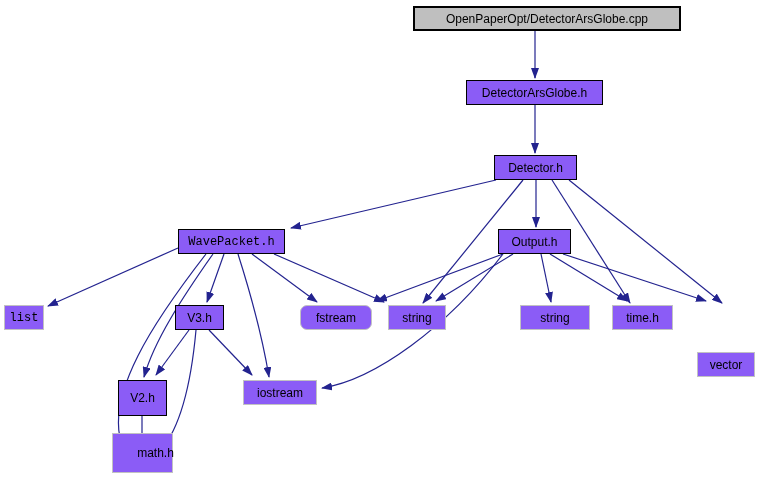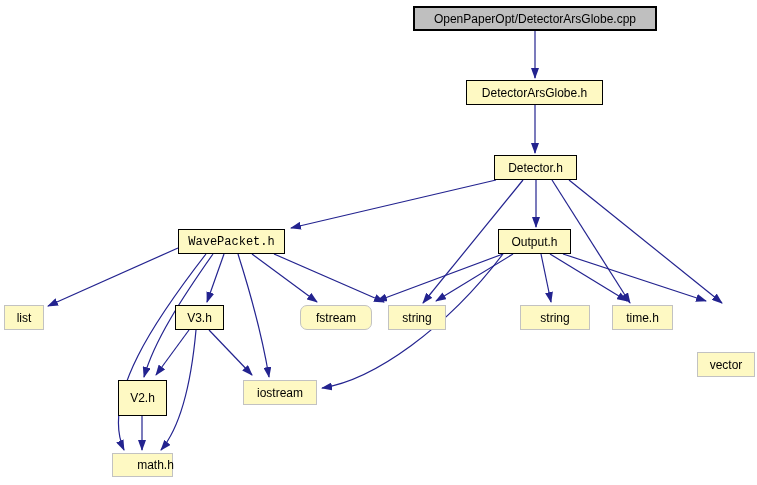--- a/index.html
+++ b/index.html
@@ -15,21 +15,21 @@
     position: absolute;
     left: 0; top: 0;
     width: 757px; height: 485px;
   }
   .node {
     position: absolute;
     display: flex;
     align-items: center;
     justify-content: center;
     box-sizing: border-box;
-    background: #fef9c3;
+    background: #8b5cf6;
     font-size: 12px;
     color: #000000;
     white-space: nowrap;
     z-index: 2;
   }
   .node.main {
     background: #bfbfbf;
     border: 2px solid #000000;
   }
   .node.doc {
@@ -70,29 +70,29 @@
         <path d="M142,405 L142,450" fill="none" stroke="#23238f" stroke-width="1.2" marker-end="url(#arrow)"></path>
         <path d="M503,254 L377,301" fill="none" stroke="#23238f" stroke-width="1.2" marker-end="url(#arrow)"></path>
         <path d="M513,254 L436,301" fill="none" stroke="#23238f" stroke-width="1.2" marker-end="url(#arrow)"></path>
         <path d="M541,254 L551,302" fill="none" stroke="#23238f" stroke-width="1.2" marker-end="url(#arrow)"></path>
         <path d="M550,254 L627,301" fill="none" stroke="#23238f" stroke-width="1.2" marker-end="url(#arrow)"></path>
         <path d="M563,254 L706,301" fill="none" stroke="#23238f" stroke-width="1.2" marker-end="url(#arrow)"></path>
         <path d="M503,254 C447,328 374,380 322,388" fill="none" stroke="#23238f" stroke-width="1.2" marker-end="url(#arrow)"></path>
       </g>
   </svg>
   <div id="nodes">
-      <div class="node main" style="left: 413px; top: 6px; width: 244px; height: 25px;">OpenPaperOpt/DetectorArsGlobe.cpp</div>
+      <div class="node main" style="left: 413px; top: 6px; width: 268px; height: 25px;">OpenPaperOpt/DetectorArsGlobe.cpp</div>
       <div class="node doc" style="left: 466px; top: 80px; width: 137px; height: 25px;">DetectorArsGlobe.h</div>
       <div class="node doc" style="left: 494px; top: 155px; width: 83px; height: 25px;">Detector.h</div>
       <div class="node doc" style="left: 178px; top: 229px; width: 107px; height: 25px; font-family: Liberation Mono, monospace;">WavePacket.h</div>
       <div class="node doc" style="left: 498px; top: 229px; width: 73px; height: 25px;">Output.h</div>
-      <div class="node sys" style="left: 4px; top: 305px; width: 40px; height: 25px;">list</div>
+      <div class="node sys" style="left: 4px; top: 305px; width: 40px; height: 25px; font-family: Liberation Mono, monospace;">list</div>
       <div class="node doc" style="left: 175px; top: 305px; width: 49px; height: 25px;">V3.h</div>
       <div class="node sys" style="left: 300px; top: 305px; width: 72px; height: 25px; border-radius: 7px;">fstream</div>
       <div class="node sys" style="left: 388px; top: 305px; width: 58px; height: 25px; text-align: center;">string</div>
       <div class="node sys" style="left: 520px; top: 305px; width: 70px; height: 25px;">string</div>
       <div class="node sys" style="left: 612px; top: 305px; width: 61px; height: 25px;">time.h</div>
       <div class="node sys" style="left: 697px; top: 305px; width: 58px; height: 25px; margin-top: 47px;">vector</div>
       <div class="node doc" style="left: 118px; top: 380px; width: 49px; height: 36px;">V2.h</div>
       <div class="node sys" style="left: 243px; top: 380px; width: 74px; height: 25px;">iostream</div>
-      <div class="node sys" style="left: 112px; top: 453px; width: 61px; height: 24px; padding-left: 26px;">math.h</div>
+      <div class="node sys" style="left: 112px; top: 433px; width: 61px; height: 40px; padding-left: 26px;">math.h</div>
     </div>
 </div>
 
 </body></html>

